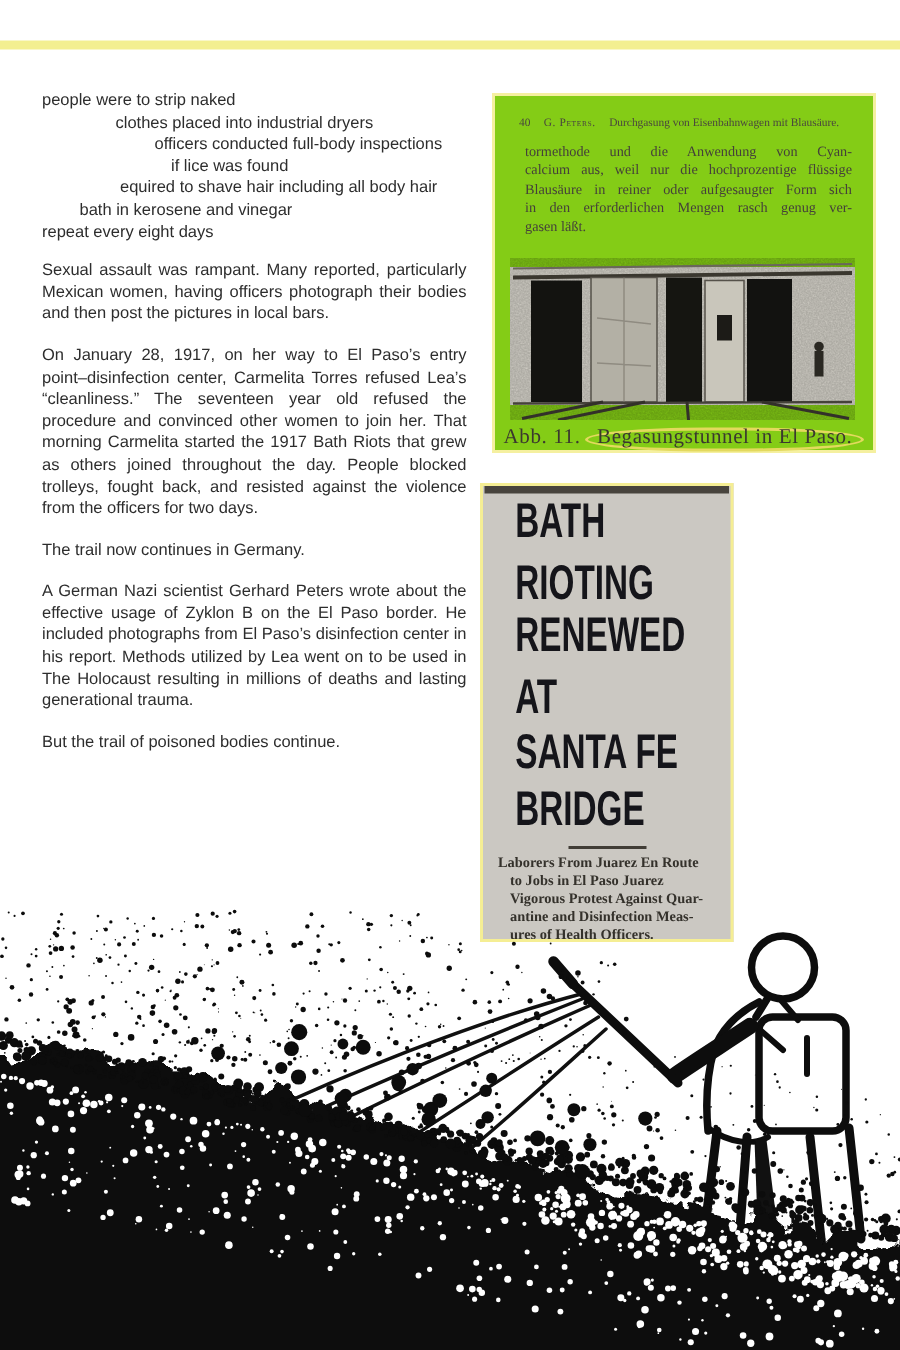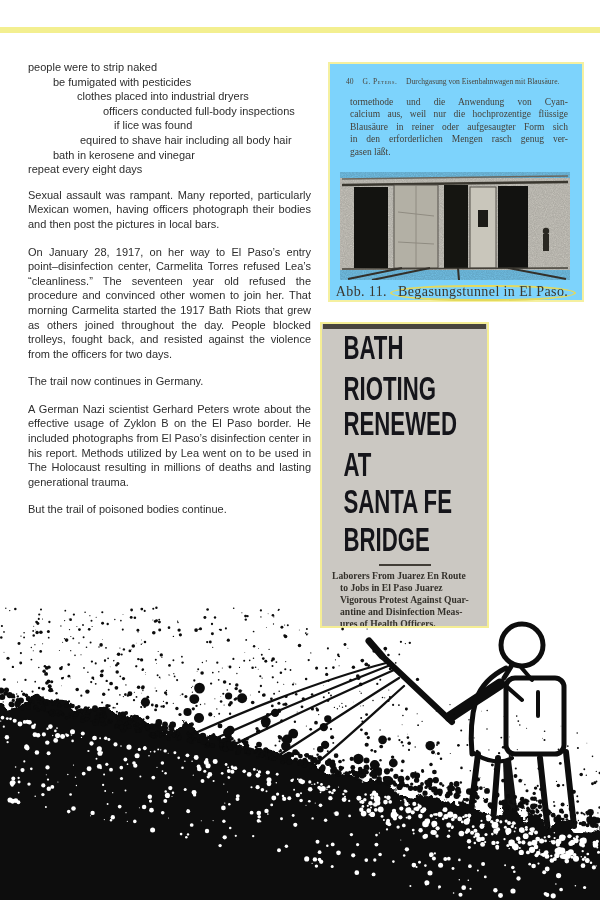--- a/index.html
+++ b/index.html
@@ -21,21 +21,21 @@
   .ind2{padding-left:49px;}
   .ind2b{padding-left:52px;}
   .ind3{padding-left:75px;}
   .ind4{padding-left:86px;}
   .para{margin:13px 0 0;text-align:justify;}
   .para.first{margin-top:11px;}
 
   
   .gdoc{
     position:absolute;left:328px;top:62px;width:252px;height:236px;
-    background:#7dd3fc;border:2px solid #f5f0a0;
+    background:#84cc16;border:2px solid #f5f0a0;
     font-family:"Liberation Serif","DejaVu Serif",serif;color:#46423a;
   }
   .gdoc-header{margin:13px 8px 0 16px;font-size:7.6px;white-space:nowrap;color:#4a463e;}
   .gdoc-header .gh-num{margin-right:7px;}
   .gdoc-header .gh-author{margin-right:7px;font-variant:small-caps;letter-spacing:.4px;}
   .gdoc-body{margin:10px 14px 0 20px;font-size:9.5px;line-height:12.4px;color:#45413a;}
   .jline{text-align:justify;text-align-last:justify;}
   .jline.last{text-align-last:left;}
   .gdoc-photo{position:absolute;left:10px;top:108px;}
   .gdoc-caption{
@@ -69,21 +69,20 @@
   .illustration{position:absolute;left:0;top:600px;width:600px;height:300px;}
 </style>
 </head>
 <body>
 
 <div class="stripe" style="background:#f3ef90"></div>
 
 <div class="article">
   <div class="proc">
     <div class="ind0">people were to strip naked</div>
-    <div class="ind1">be fumigated with pesticides</div>
     <div class="ind2">clothes placed into industrial dryers</div>
     <div class="ind3">officers conducted full-body inspections</div>
     <div class="ind4">if lice was found</div>
     <div class="ind2b">equired to shave hair including all body hair</div>
     <div class="ind1">bath in kerosene and vinegar</div>
     <div class="ind0">repeat every eight days</div>
   </div>
   <p class="para first">Sexual assault was rampant. Many reported, particularly Mexican women, having officers photograph their bodies and then post the pictures in local bars.</p>
   <p class="para">On January 28, 1917, on her way to El Paso’s entry point–disinfection center, Carmelita Torres refused Lea’s “cleanliness.” The seventeen year old refused the procedure and convinced other women to join her. That morning Carmelita started the 1917 Bath Riots that grew as others joined throughout the day. People blocked trolleys, fought back, and resisted against the violence from the officers for two days.</p>
   <p class="para">The trail now continues in Germany.</p>

